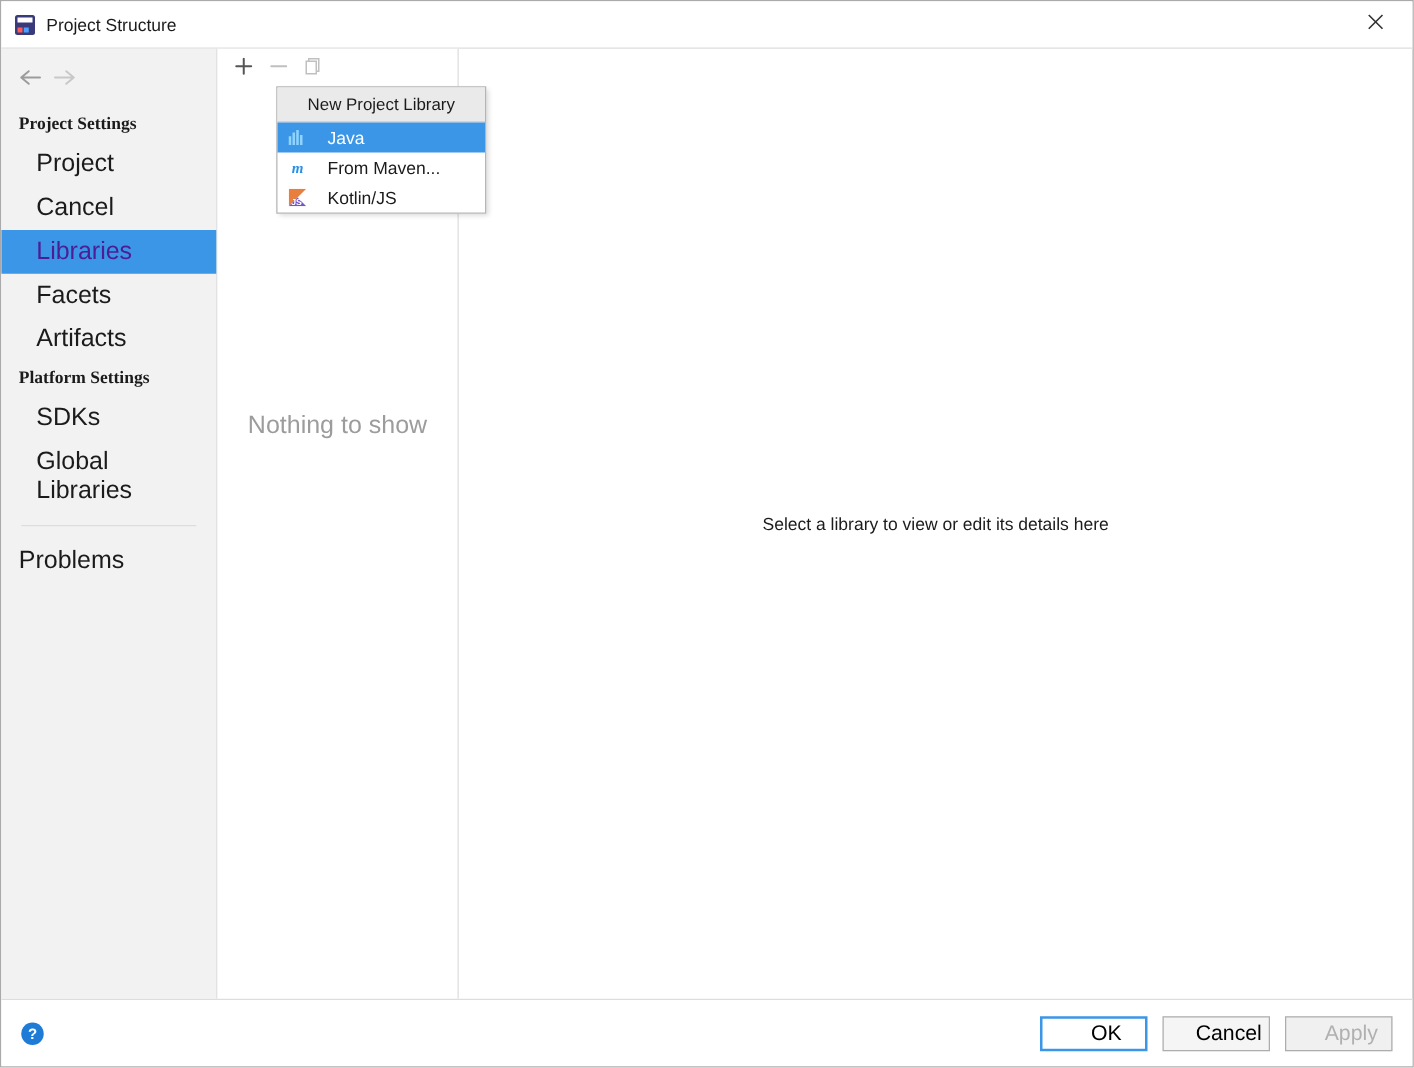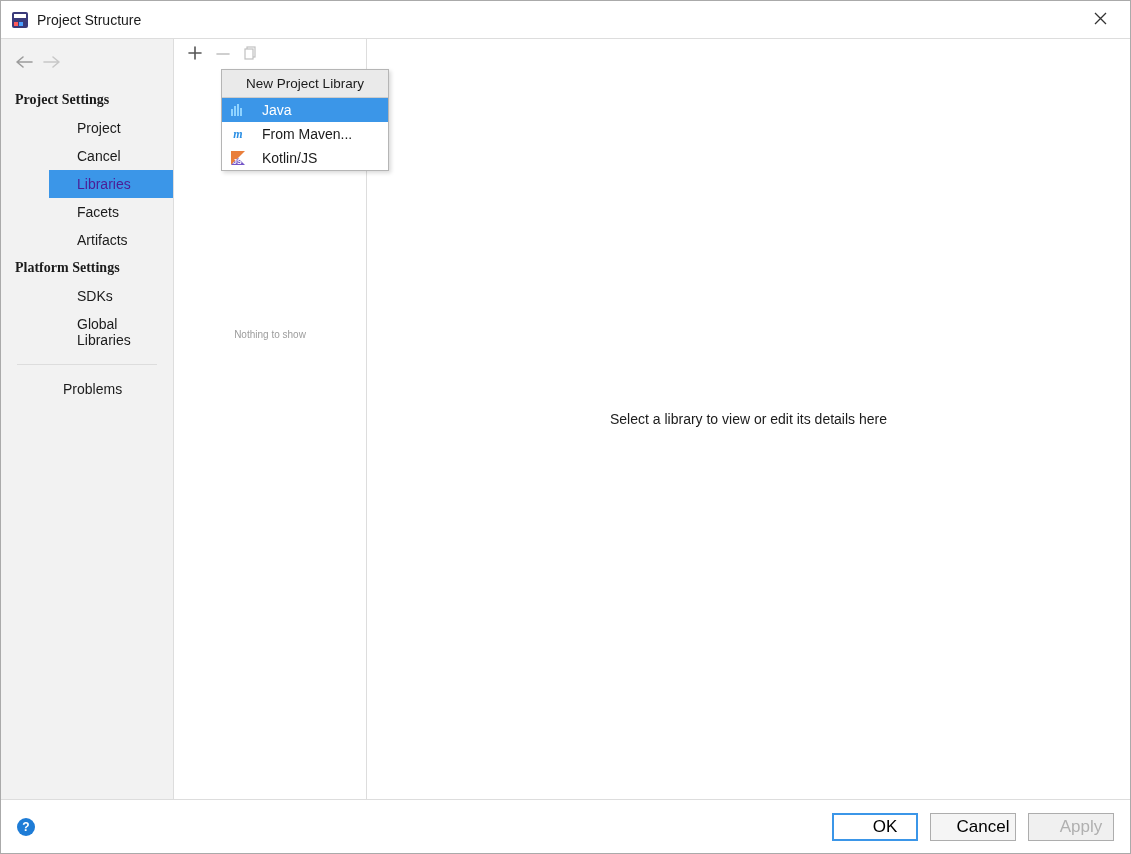--- a/index.html
+++ b/index.html
@@ -49,23 +49,22 @@
       font-size:18px;
     }
     .section-header {
       font-weight:bold;
       font-size:14px;
       padding:6px 14px;
       font-family:Liberation Serif, serif;
     }
     .sidebar-item {
       padding:6px 14px 6px 28px;
-      font-size:14px;
-      cursor:pointer;
-      margin-left:48px;
+      font-size:20px;
+      cursor:pointer;
     }
     .sidebar-item.selected {
       background:#3b96e8;
       color:#4c1d95;
     }
     .sidebar-divider {
       border-top:1px solid #ddd;
       margin:10px 16px;
     }
     
@@ -85,21 +84,21 @@
       padding:0 14px;
       color:#777;
     }
     .tool-add { color:#555; font-size:18px; font-weight:bold; cursor:pointer; line-height:1; }
     .tool-remove { color:#bbb; font-size:20px; font-weight:bold; line-height:1; }
     .tool-copy { color:#bbb; font-size:14px; position:relative; }
     .empty-msg {
       color:#9c9c9c;
       text-align:center;
       padding-top:260px;
-      font-size:10px;
+      font-size:20px;
     }
     
     .popup {
       position:absolute;
       top:30px; left:2px;
       width:168px;
       background:#fff;
       border:1px solid #b5b5b5;
       box-shadow:2px 2px 4px rgba(0,0,0,0.15);
       z-index:10;

